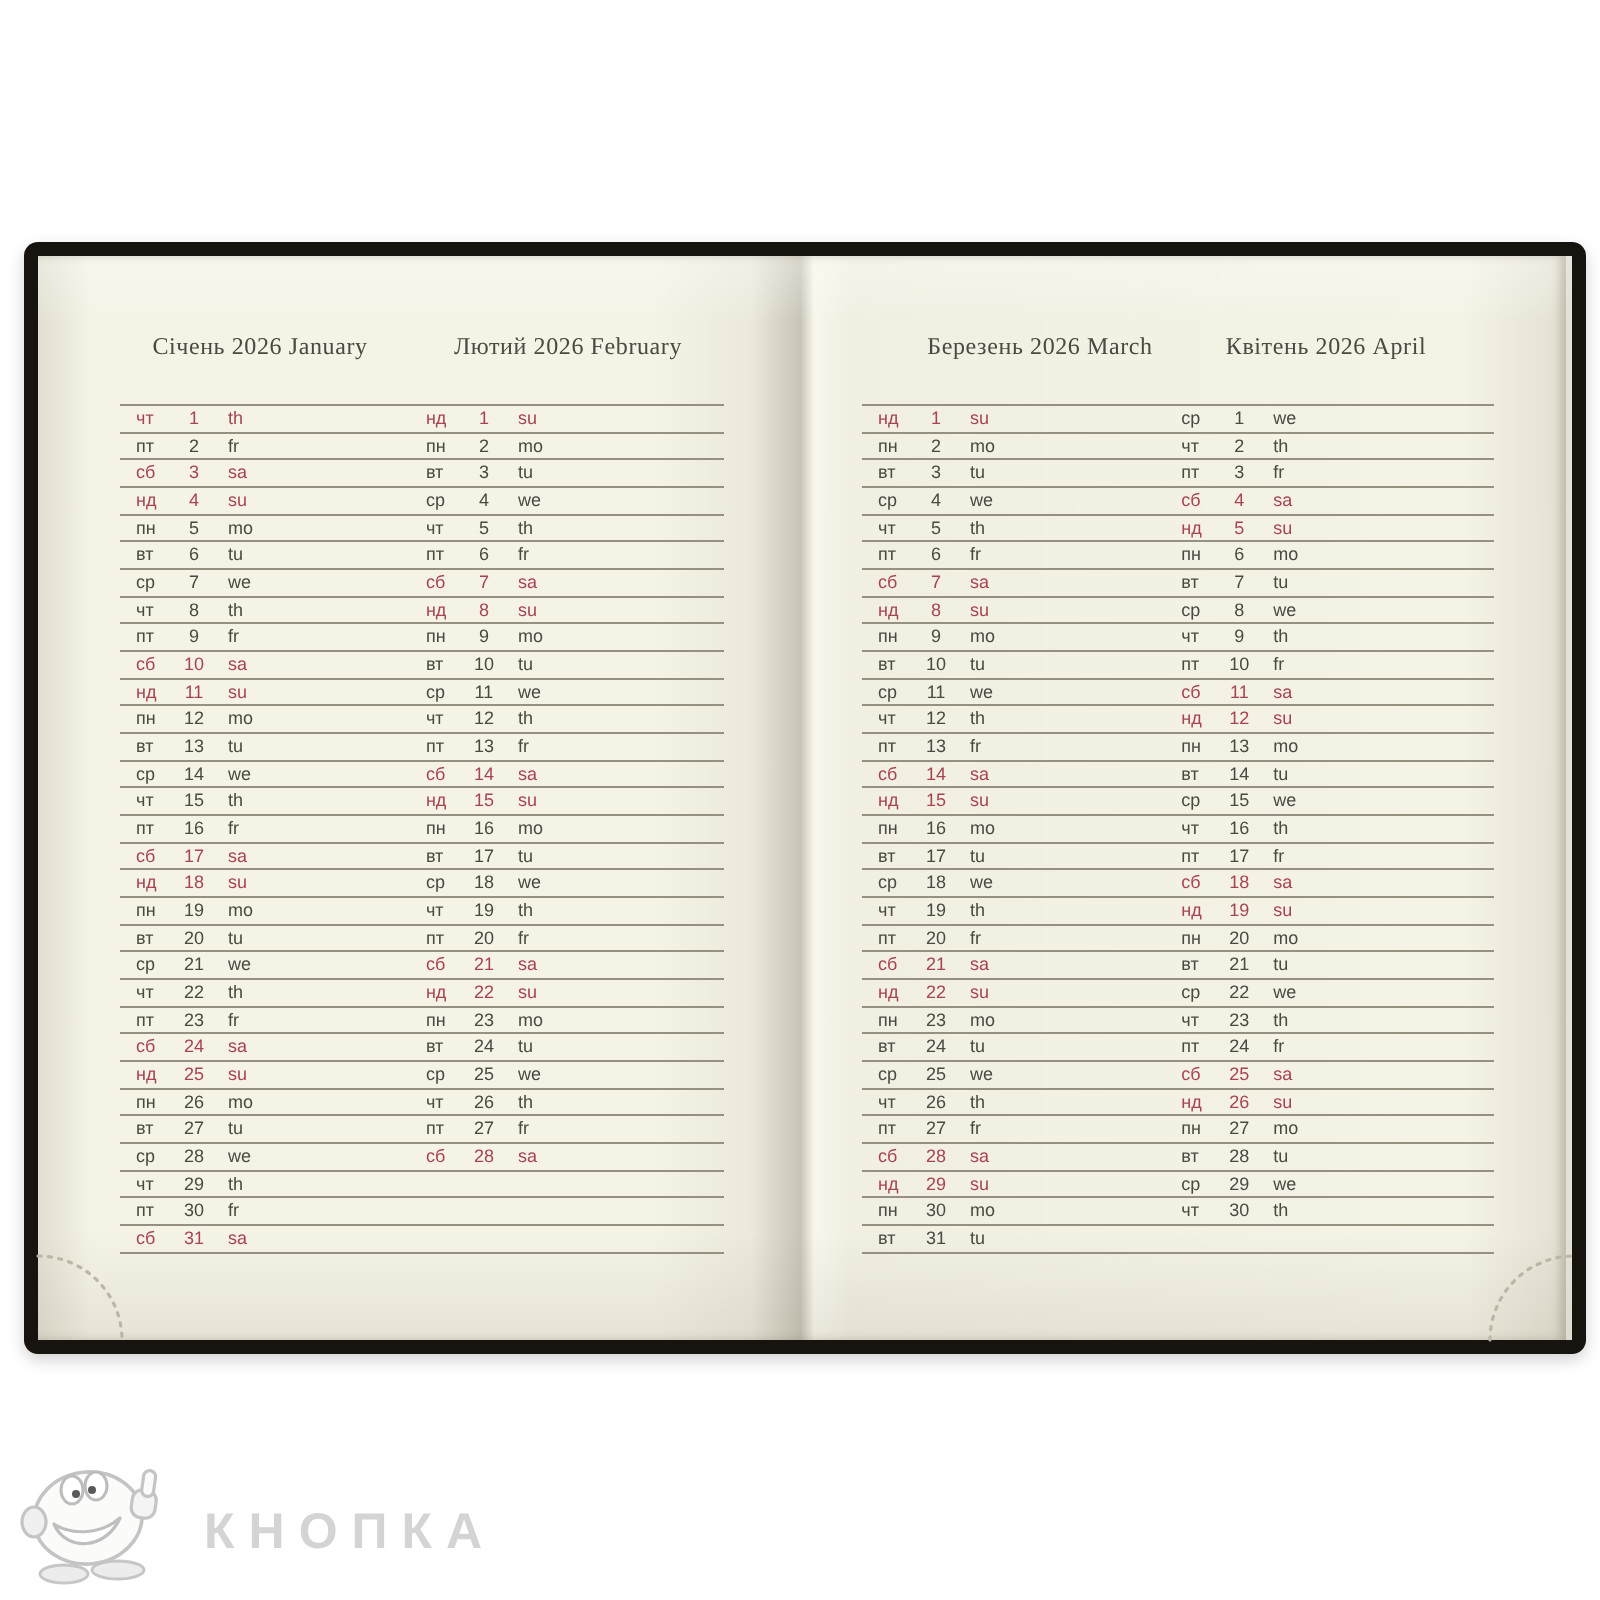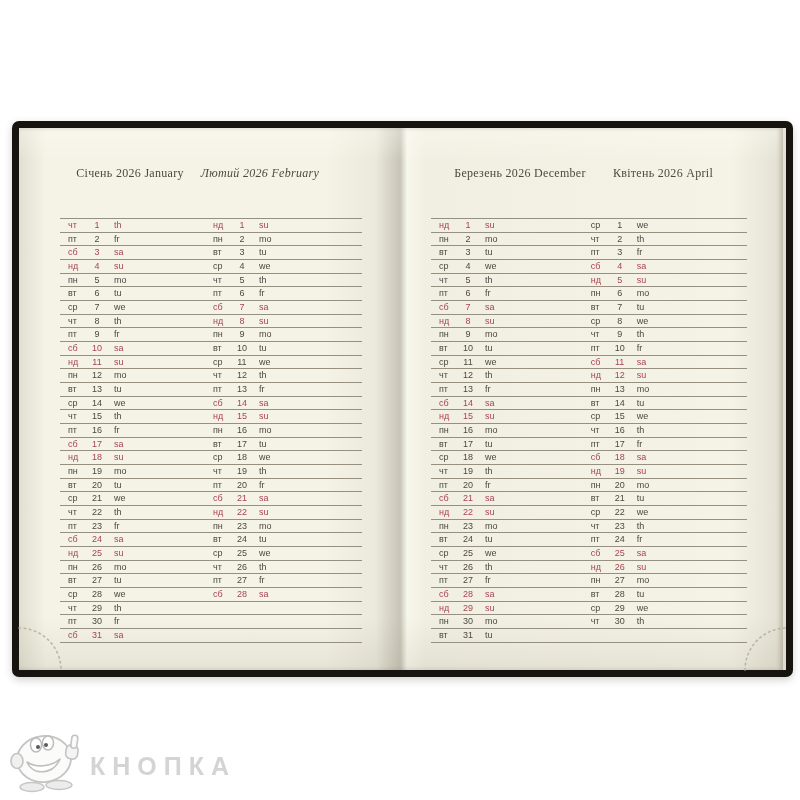--- a/index.html
+++ b/index.html
@@ -38,25 +38,25 @@
     box-shadow:inset -3px 0 0 rgba(255,255,252,0.55), inset -6px 0 4px rgba(90,80,55,0.25);
   }
 
   
   .month-header{
     position:absolute;top:166px;transform:translateX(-50%);
     font-family:"Liberation Serif", serif;
     font-size:12px;color:var(--ink);letter-spacing:0.3px;white-space:nowrap;
     z-index:3;
   }
-  .mh1{left:130px;} .mh2{left:260px;font-style:italic;} .mh3{left:520px;} .mh4{left:663px;font-family:Liberation Serif, serif;}
+  .mh1{left:130px;} .mh2{left:284px;} .mh3{left:520px;} .mh4{left:663px;font-family:Liberation Serif, serif;}
 
   
   .cal-table{
-    position:absolute;top:202px;border-top:1px solid var(--line);z-index:3;margin-top:16px;
+    position:absolute;top:202px;border-top:1px solid var(--line);z-index:3;
   }
   .cal-left{left:60px;width:302px;}
   .cal-right{left:431px;width:316px;}
   .cal-row{
     height:13.68px;border-bottom:1px solid var(--line);
     box-sizing:border-box;display:flex;align-items:center;
   }
   .cal-half{display:flex;align-items:center;height:100%;}
   .cal-half.h1{width:48%;}
   .cal-half.h2{width:52%;}
@@ -67,35 +67,35 @@
   .red .cell-u,.red .cell-n,.red .cell-e{color:var(--weekend);}
 
   
   .arc-layer{position:absolute;inset:0;pointer-events:none;z-index:4;}
 
   
   .brand{position:absolute;left:8px;top:726px;height:70px;display:flex;align-items:center;z-index:2;}
   .mascot{width:76px;height:64px;}
   .logo-text{
     font-size:25px;font-weight:bold;color:var(--logo);
-    letter-spacing:7px;margin-left:6px;margin-top:10px;white-space:nowrap;
+    letter-spacing:7px;margin-left:18px;margin-top:10px;white-space:nowrap;
   }
 </style>
 </head>
 <body>
 
 <div class="scene">
 
   <div class="book">
     <div class="pages"></div>
   </div>
 
   <div class="month-header mh1">Січень 2026 January</div>
   <div class="month-header mh2">Лютий 2026 February</div>
-  <div class="month-header mh3">Березень 2026 December</div>
+  <div class="month-header mh3">Березень 2026 March</div>
   <div class="month-header mh4">Квітень 2026 April</div>
 
   <div class="cal-table cal-left">
       <div class="cal-row">
         <div class="cal-half h1 red">
           <span class="cell-u">чт</span>
           <span class="cell-n">1</span>
           <span class="cell-e">th</span>
         </div>
         <div class="cal-half h2 red">

